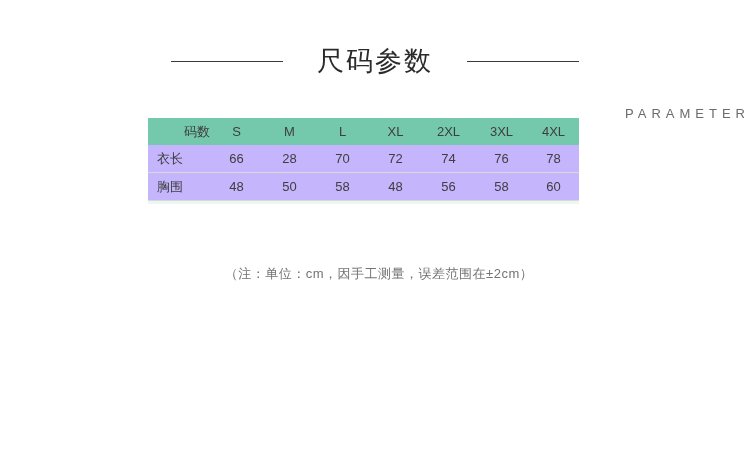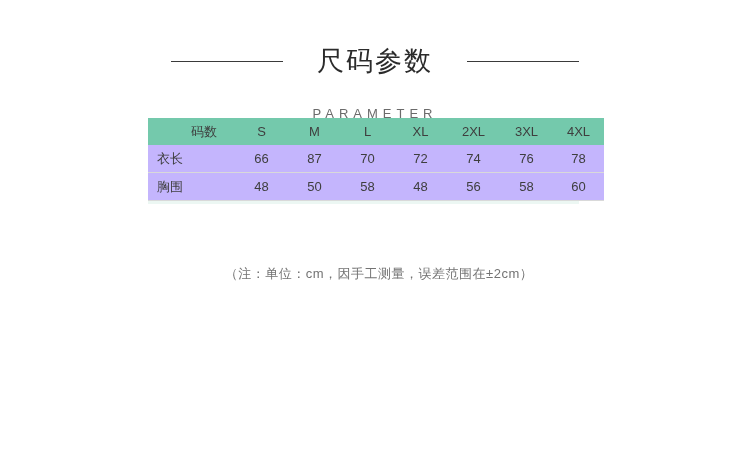--- a/index.html
+++ b/index.html
@@ -42,20 +42,21 @@
     color: #2b2b2b;
     font-weight: normal;
     line-height: 1;
     white-space: nowrap;
   }
   .sub-title {
     margin-top: 13px;
     font-size: 13px;
     letter-spacing: 5px;
     color: #6b6b6b;
+    text-align: right;
   }
 
   
   .table-wrap {
     position: absolute;
     left: 148px;
     top: 118px;
     width: 431px;
   }
   table.size-table {
@@ -73,22 +74,22 @@
     font-weight: normal;
     color: #3e3e3e;
   }
   thead th {
     background: #74c9ac;
     color: #ffffff;
     height: 26px;
     font-size: 13px;
   }
   thead th.first-col {
-    text-align: center;
-    padding-left: 25px;
+    text-align: right;
+    padding-left: 0;
     font-size: 13px;
   }
   tbody tr {
     background: #c4b5fd;
   }
   tbody td {
     border-bottom: 1px solid #d9d9d9;
   }
   tbody td.first-col {
     text-align: left;
@@ -144,21 +145,21 @@
           <th style="width:53px">XL</th>
           <th style="width:53px">2XL</th>
           <th style="width:53px">3XL</th>
           <th style="width:51px">4XL</th>
         </tr>
       </thead>
       <tbody>
         <tr>
           <td class="first-col">衣长</td>
           <td>66</td>
-          <td>87</td>
+          <td>28</td>
           <td>70</td>
           <td>72</td>
           <td>74</td>
           <td>76</td>
           <td>78</td>
         </tr>
         <tr>
           <td class="first-col">胸围</td>
           <td>48</td>
           <td>50</td>

